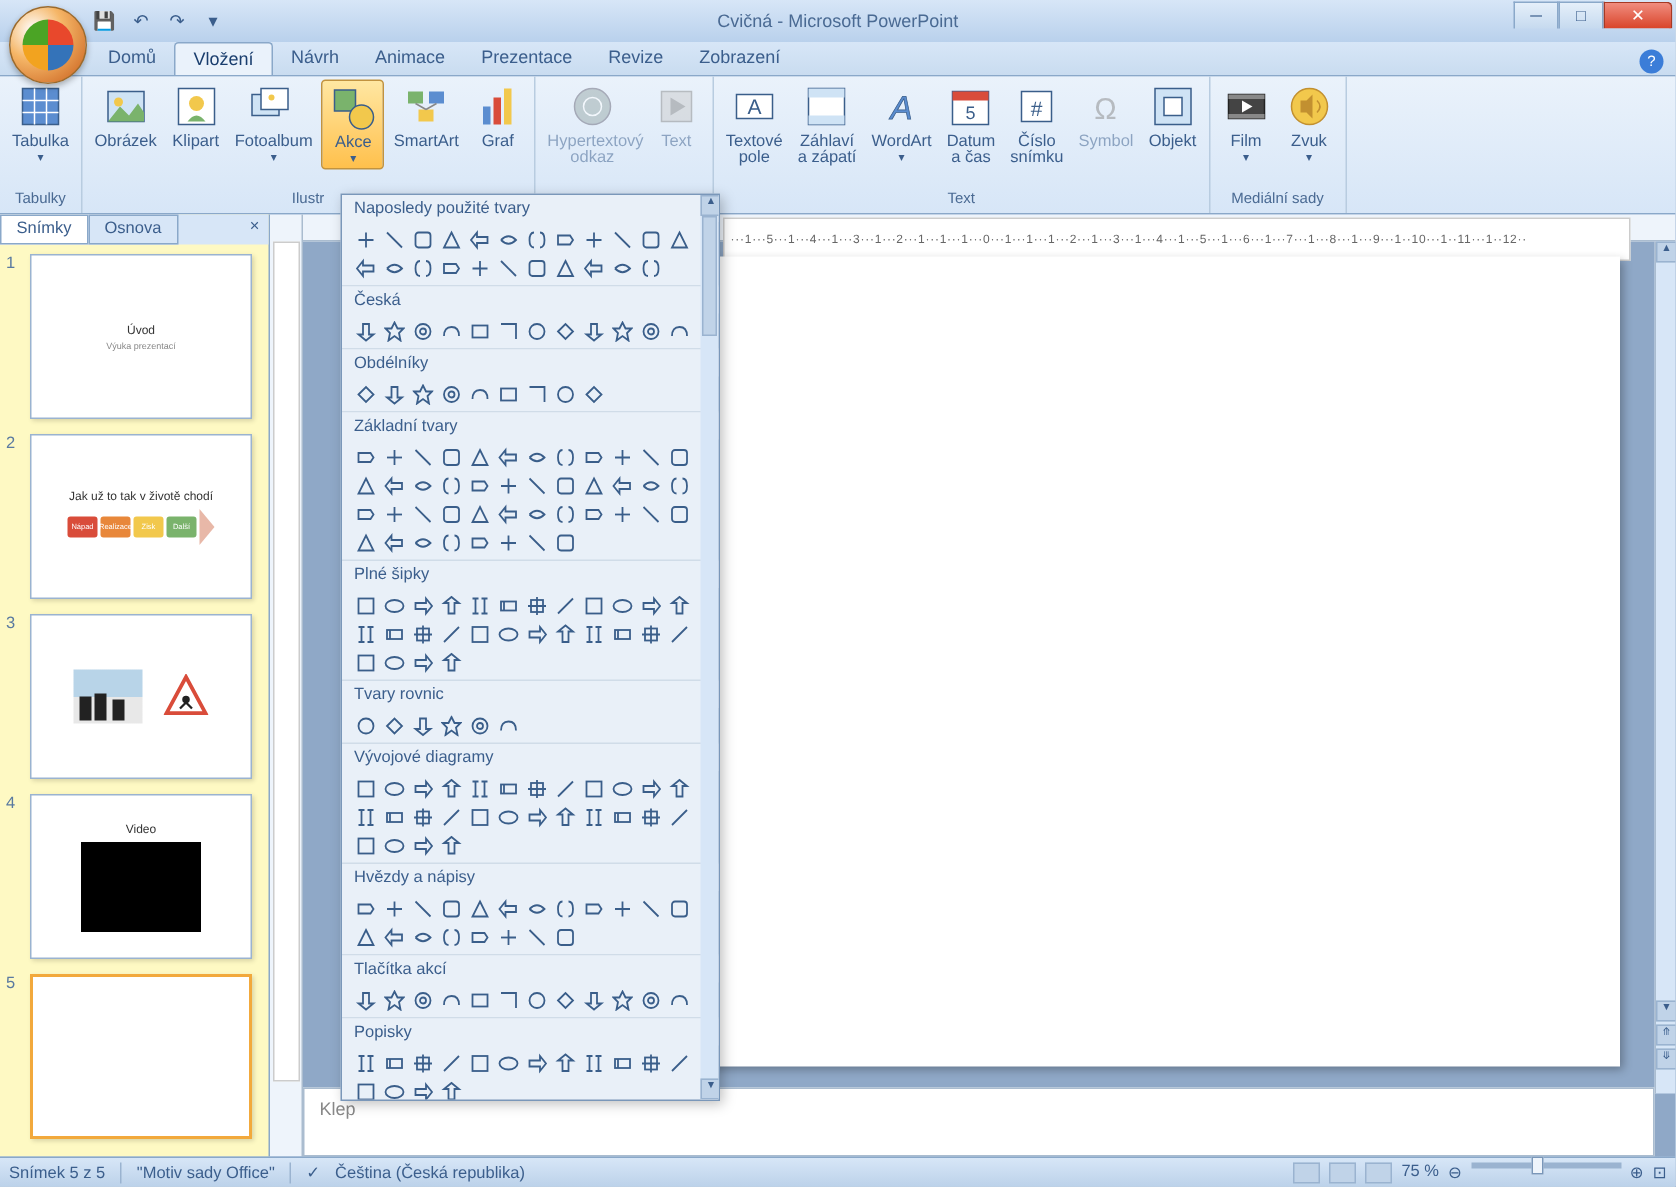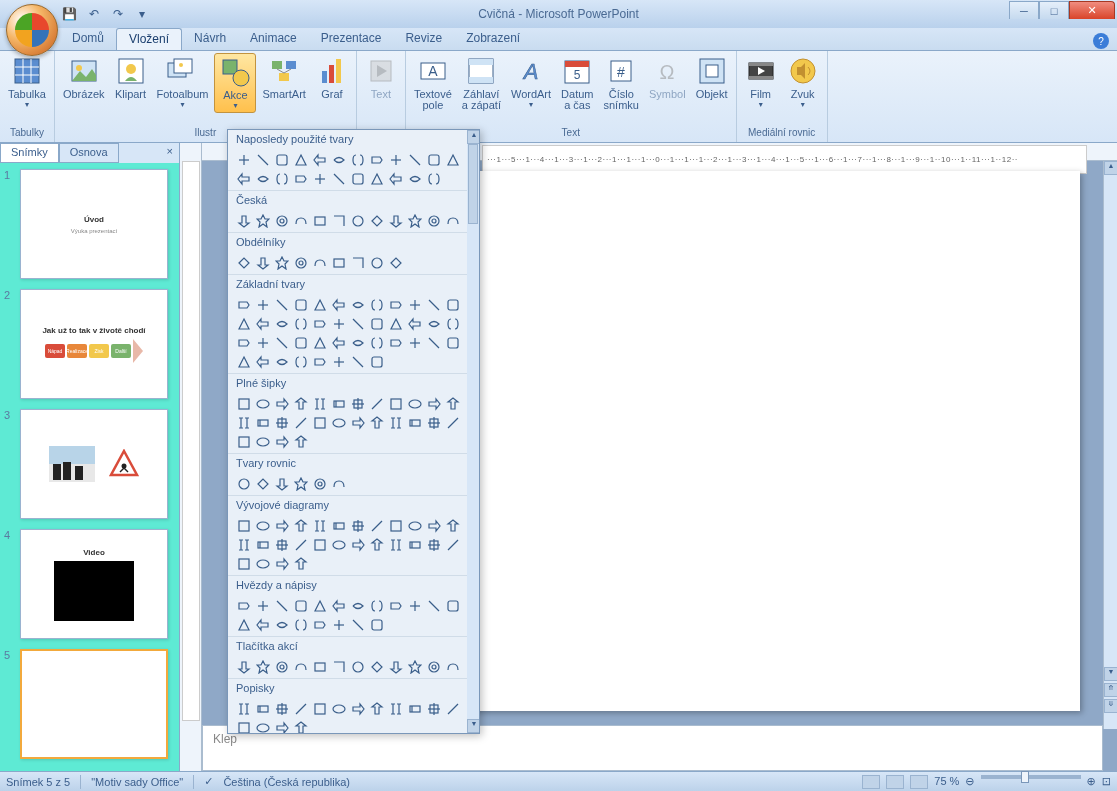--- a/index.html
+++ b/index.html
@@ -24,31 +24,31 @@
 .rgroup { border-right:1px solid #b8cce0; display:flex; flex-direction:column; padding:2px 4px; }
 .rgroup-items { display:flex; flex:1; gap:2px; align-items:flex-start; }
 .rgroup-label { text-align:center; font-size:10px; color:#4a6a93; padding-bottom:2px; }
 .rbtn { display:flex; flex-direction:column; align-items:center; padding:2px 4px; font-size:11px; color:#3b5e8c; text-align:center; cursor:pointer; min-width:36px; }
 .rbtn.active { background:linear-gradient(180deg,#ffe7a2,#ffc04c); border:1px solid #c2933f; border-radius:3px; }
 .rbtn.disabled { opacity:.5; }
 .rbtn-icon { width:32px; height:32px; margin-bottom:2px; display:flex; align-items:center; justify-content:center; }
 .rbtn-label { line-height:11px; max-width:60px; }
 
 .workspace { position:absolute; top:143px; left:0; right:0; bottom:20px; display:flex; }
-.slidepanel { width:180px; background:#5eead4; border-right:1px solid #8aa8c9; display:flex; flex-direction:column; }
+.slidepanel { width:180px; background:#fef9c3; border-right:1px solid #8aa8c9; display:flex; flex-direction:column; }
 .slidetabs { height:20px; display:flex; background:#d7e6f7; }
 .slidetab { padding:2px 10px; font-size:11px; color:#3b5e8c; border:1px solid #8aa8c9; background:#fff; }
 .slidetab:not(.active){ background:#d7e6f7; border-bottom:1px solid #8aa8c9; }
 .slidetab-close { margin-left:auto; padding:2px 6px; font-size:11px; color:#3b5e8c; }
 .thumbs { flex:1; overflow:auto; padding:6px 4px; }
 .thumb-row { display:flex; gap:4px; margin-bottom:10px; }
 .thumb-num { font-size:11px; color:#5a7aa0; width:12px; }
 .thumb { width:148px; height:110px; background:#fff; border:1px solid #9ab3d0; box-shadow:1px 1px 3px rgba(0,0,0,.15); position:relative; padding:4px; display:flex; flex-direction:column; align-items:center; justify-content:center; font-size:7px; color:#333; }
 .thumb.selected { border:2px solid #f2a93c; }
-.thumb-title { font-size:8px; margin-bottom:4px;font-weight:bold; }
+.thumb-title { font-size:8px; margin-bottom:4px; }
 .thumb-sub { font-size:6px; color:#888; }
 
 .editor { flex:1; position:relative; background:#8fa8c7; }
 .vruler { position:absolute; left:0; top:0; width:22px; height:100%; background:#eef4fb; border-right:1px solid #aabccf; }
 .vruler-inner { position:absolute; left:2px; top:18px; width:18px; height:560px; background:#fff; border:1px solid #ccc; }
 .hruler { position:absolute; left:22px; top:0; right:0; height:18px; background:#eef4fb; border-bottom:1px solid #aabccf; }
 .hruler-inner { position:absolute; left:280px; top:2px; right:30px; height:29px; background:#fff; border:1px solid #ccc; font-size:8px; color:#666; display:flex; align-items:center; overflow:hidden; white-space:nowrap; padding-left:4px; letter-spacing:0.5px; }
 .canvas { position:absolute; left:280px; top:28px; width:620px; height:540px; background:#fff; box-shadow:2px 2px 6px rgba(0,0,0,.3); }
 .notes { position:absolute; left:22px; right:14px; bottom:0; height:46px; background:#fff; border:1px solid #aabccf; padding:6px 10px; font-size:12px; color:#888; }
 .vscroll { position:absolute; right:0; top:18px; width:14px; bottom:42px; background:#d7e6f7; border-left:1px solid #aabccf; }
@@ -190,20 +190,29 @@
           <div class="rbtn-label">Graf</div>
         </div>
       </div>
       <div class="rgroup-label">Ilustr</div>
     </div>
     <div class="rgroup">
       <div class="rgroup-items">
         <div class="rbtn disabled">
           <div class="rbtn-icon">
             <svg viewBox="0 0 32 32">
+              <circle cx="16" cy="16" r="12" fill="#9aa" stroke="#667"></circle>
+              <path d="M10 16 a6 6 0 0 1 12 0 a6 6 0 0 1 -12 0" fill="none" stroke="#fff"></path>
+            </svg>
+          </div>
+          <div class="rbtn-label">Hypertextový<br>odkaz</div>
+        </div>
+        <div class="rbtn disabled">
+          <div class="rbtn-icon">
+            <svg viewBox="0 0 32 32">
               <rect x="6" y="6" width="20" height="20" fill="#ccc" stroke="#888"></rect>
               <polygon points="12,10 22,16 12,22" fill="#888"></polygon>
             </svg>
           </div>
           <div class="rbtn-label">Text</div>
         </div>
       </div>
       <div class="rgroup-label"></div>
     </div>
     <div class="rgroup">
@@ -294,21 +303,21 @@
             <svg viewBox="0 0 32 32">
               <circle cx="16" cy="16" r="12" fill="#f2c84c" stroke="#c29030"></circle>
               <path d="M10 12 L14 12 L18 8 L18 24 L14 20 L10 20 Z" fill="#c29030"></path>
               <path d="M21 12 Q25 16 21 20" stroke="#c29030" fill="none"></path>
             </svg>
           </div>
           <div class="rbtn-label">Zvuk</div>
           <div style="font-size: 8px;">▾</div>
         </div>
       </div>
-      <div class="rgroup-label">Mediální rovnic</div>
+      <div class="rgroup-label">Mediální sady</div>
     </div>
   </div>
 
 <div class="workspace">
   <div class="slidepanel">
     <div class="slidetabs">
       <div class="slidetab active">Snímky</div>
       <div class="slidetab">Osnova</div>
       <div class="slidetab-close">×</div>
     </div>

